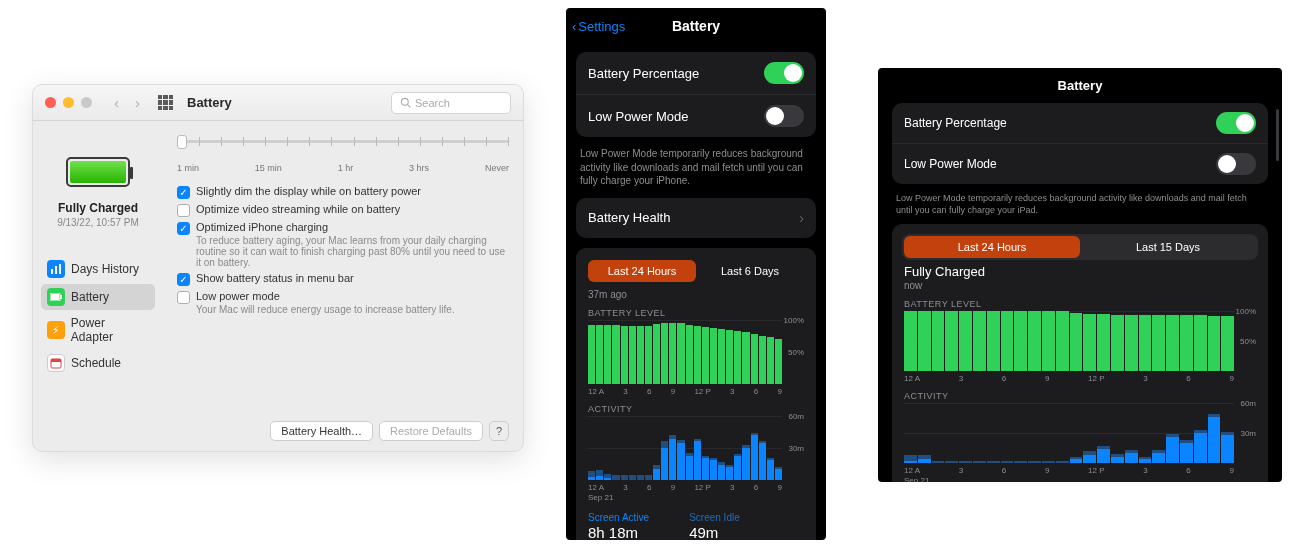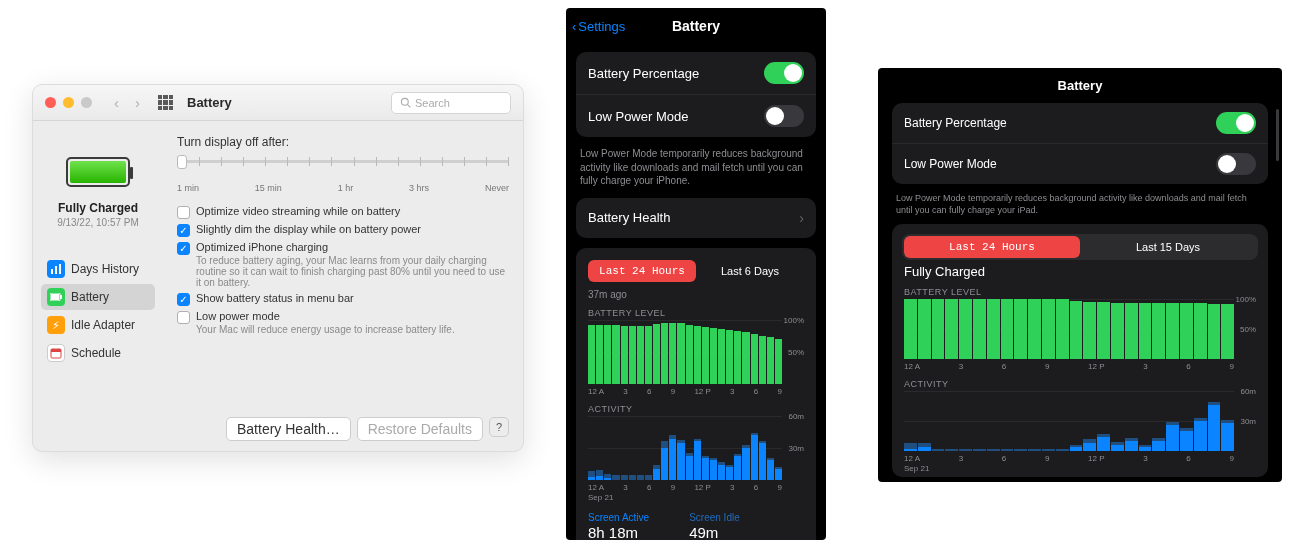--- a/index.html
+++ b/index.html
@@ -56,21 +56,21 @@
   .slider-knob { position:absolute; left:0; top:0; width:10px; height:14px; background:#fff; border:1px solid #bbb; border-radius:3px; }
   .slider-vals { display:flex; justify-content:space-between; font-size:9px; color:#777; margin-top:2px; }
 
   .check-row { display:flex; align-items:flex-start; gap:6px; margin:4px 0; }
   .cb { width:13px; height:13px; border:1px solid #b0b0b0; border-radius:3px; background:#fff; flex-shrink:0; display:flex; align-items:center; justify-content:center; margin-top:1px; }
   .cb.on { background:#0a84ff; border-color:#0a84ff; }
   .cb.on::after { content:"✓"; color:#fff; font-size:10px; line-height:1; }
   .subtext { color:#8a8a8a; font-size:10px; margin-top:2px; }
 
   .mac-footer { margin-top:auto; display:flex; gap:6px; justify-content:flex-end; }
-  .mac-btn { background:#fff; border:1px solid #ccc; border-radius:5px; padding:3px 10px; font-size:14px; color:#333; }
+  .mac-btn { background:#fff; border:1px solid #ccc; border-radius:5px; padding:3px 10px; font-size:11px; color:#333; }
   .mac-btn.dis { color:#aaa; }
   .mac-help { width:20px; height:20px; border:1px solid #ccc; border-radius:5px; display:flex; align-items:center; justify-content:center; font-size:11px; color:#555; }
 
   
   .iphone {
     position:absolute; left:566px; top:8px; width:260px; height:532px;
     background:#000; color:#fff; border-radius:4px; font-size:12px;
     overflow:hidden;
   }
   .ip-head { height:36px; display:flex; align-items:center; justify-content:center; position:relative; }
@@ -84,21 +84,21 @@
   .toggle.on { background:#30d158; }
   .toggle.off { background:#39393d; }
   .toggle .knob { position:absolute; width:18px; height:18px; background:#fff; border-radius:50%; top:2px; }
   .toggle.on .knob { right:2px; } .toggle.off .knob { left:2px; }
   .ip-note { color:#8e8e93; font-size:10px; padding:0 4px; line-height:1.35; }
   .ip-link-row { display:flex; align-items:center; justify-content:space-between; padding:12px; font-size:13px; }
   .chev { color:#636366; font-size:14px; }
 
   .seg { display:flex; background:#1c1c1e; border-radius:8px; padding:2px; }
   .seg div { flex:1; text-align:center; padding:5px 0; font-size:11px; border-radius:6px; color:#fff; }
-  .seg .sel { background:#ef4444;font-family:Liberation Mono, monospace; }
+  .seg .sel { background:#c2410c; }
 
   .ip-section { padding:4px 2px 0 2px; }
   .sec-title { font-size:13px; }
   .sec-sub { color:#8e8e93; font-size:10px; margin-top:1px; }
   .axis-label { color:#8e8e93; font-size:9px; letter-spacing:.5px; margin:8px 0 2px 0; }
   .chart { position:relative; height:64px; border-left:0; border-bottom:0; }
   .chart .grid { position:absolute; left:0; right:22px; height:1px; background:#2a2a2c; }
   .chart .ylab { position:absolute; right:0; font-size:8px; color:#8e8e93; transform:translateY(-50%); }
   .bars { position:absolute; left:0; right:22px; bottom:0; display:flex; align-items:flex-end; gap:1px; height:100%; }
   .bars .bar { flex:1; }
@@ -186,37 +186,36 @@
             <svg width="12" height="8" viewBox="0 0 12 8">
                 <rect x="0" y="0" width="10" height="8" rx="1" fill="none" stroke="#fff"></rect>
                 <rect x="1" y="1" width="8" height="6" fill="#fff"></rect>
                 <rect x="10" y="2" width="2" height="4" fill="#fff"></rect>
               </svg>
           </span>
           <span>Battery</span>
         </div>
         <div class="mac-nav-item">
           <span class="ni-ico ni-orange">⚡︎</span>
-          <span>Idle Adapter</span>
+          <span>Power Adapter</span>
         </div>
         <div class="mac-nav-item">
           <span class="ni-ico ni-white">
             <svg width="12" height="12" viewBox="0 0 12 12">
                 <rect x="1" y="2" width="10" height="9" rx="1" fill="none" stroke="#d44"></rect>
                 <rect x="1" y="2" width="10" height="3" fill="#d44"></rect>
               </svg>
           </span>
           <span>Schedule</span>
         </div>
       </div>
     </div>
 
     <div class="mac-main">
       <div class="slider-row">
-        <div class="slider-label">Turn display off after:</div>
         <div class="slider">
           <div class="slider-track"></div>
           <div class="slider-ticks">
               <i></i>
               <i></i>
               <i></i>
               <i></i>
               <i></i>
               <i></i>
               <i></i>
@@ -236,29 +235,29 @@
           <span>1 min</span>
           <span>15 min</span>
           <span>1 hr</span>
           <span>3 hrs</span>
           <span>Never</span>
         </div>
       </div>
 
       <div id="mac-options">
           <div class="check-row">
+            <div class="cb on"></div>
+            <div>
+              <div>Slightly dim the display while on battery power</div>
+            </div>
+          </div>
+          <div class="check-row">
             <div class="cb "></div>
             <div>
               <div>Optimize video streaming while on battery</div>
-            </div>
-          </div>
-          <div class="check-row">
-            <div class="cb on"></div>
-            <div>
-              <div>Slightly dim the display while on battery power</div>
             </div>
           </div>
           <div class="check-row">
             <div class="cb on"></div>
             <div>
               <div>Optimized iPhone charging</div>
               <div class="subtext">To reduce battery aging, your Mac learns from your daily charging routine so it can wait to finish charging past 80% until you need to use it on battery.</div>
             </div>
           </div>
           <div class="check-row">
@@ -499,20 +498,21 @@
     <div class="ip-note">Low Power Mode temporarily reduces background activity like downloads and mail fetch until you can fully charge your iPad.</div>
 
     <div class="ip-group" style="padding:10px 10px 4px 10px;">
       <div class="seg">
         <div class="sel">Last 24 Hours</div>
         <div>Last 15 Days</div>
       </div>
 
       <div class="ip-section">
         <div class="sec-title">Fully Charged</div>
+        <div class="sec-sub">now</div>
 
         <div class="axis-label">BATTERY LEVEL</div>
         <div class="chart">
           <div class="grid" style="top:0"></div>
             <div class="ylab" style="top:0">100%</div>
           <div class="grid" style="top:50%"></div>
             <div class="ylab" style="top:50%">50%</div>
           <div class="bars blvl" id="pd-level-bars">
               <div class="bar" style="height: 100%;"></div>
               <div class="bar" style="height: 100%;"></div>

